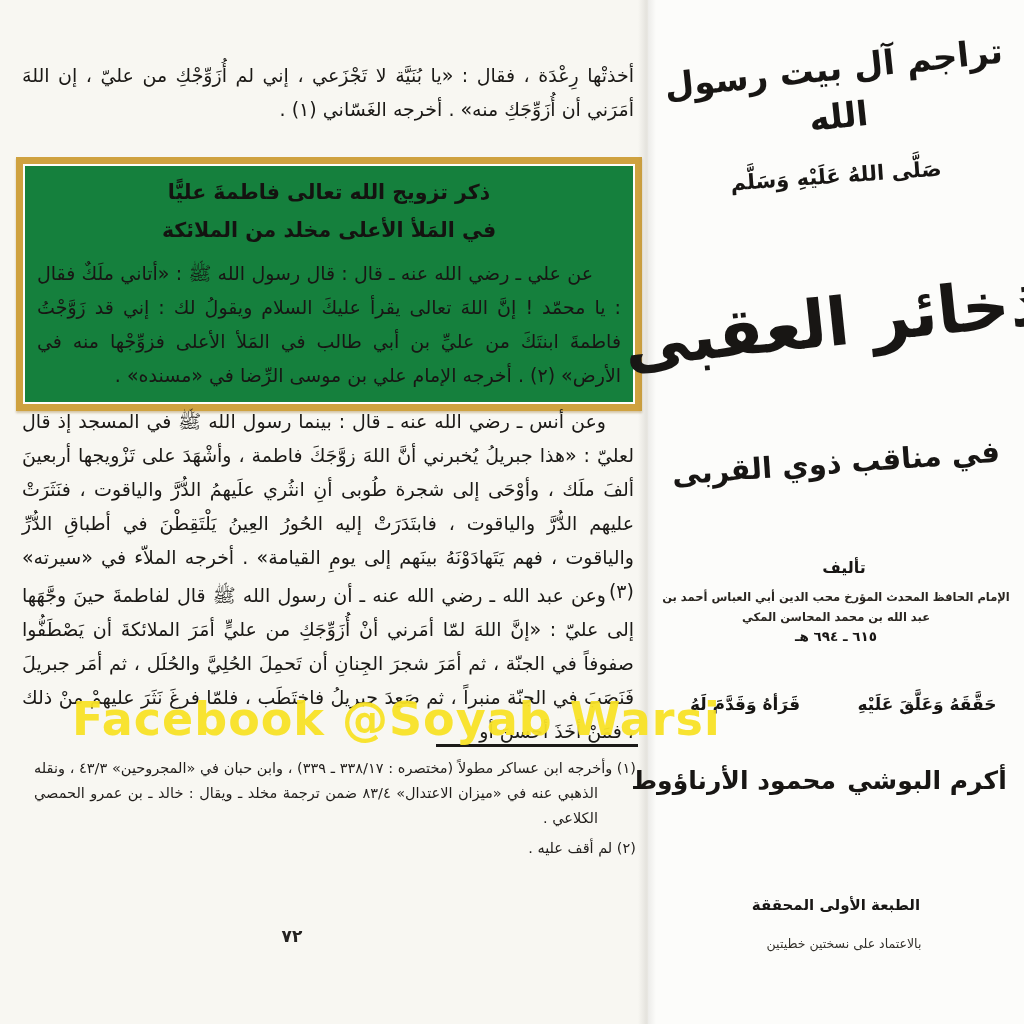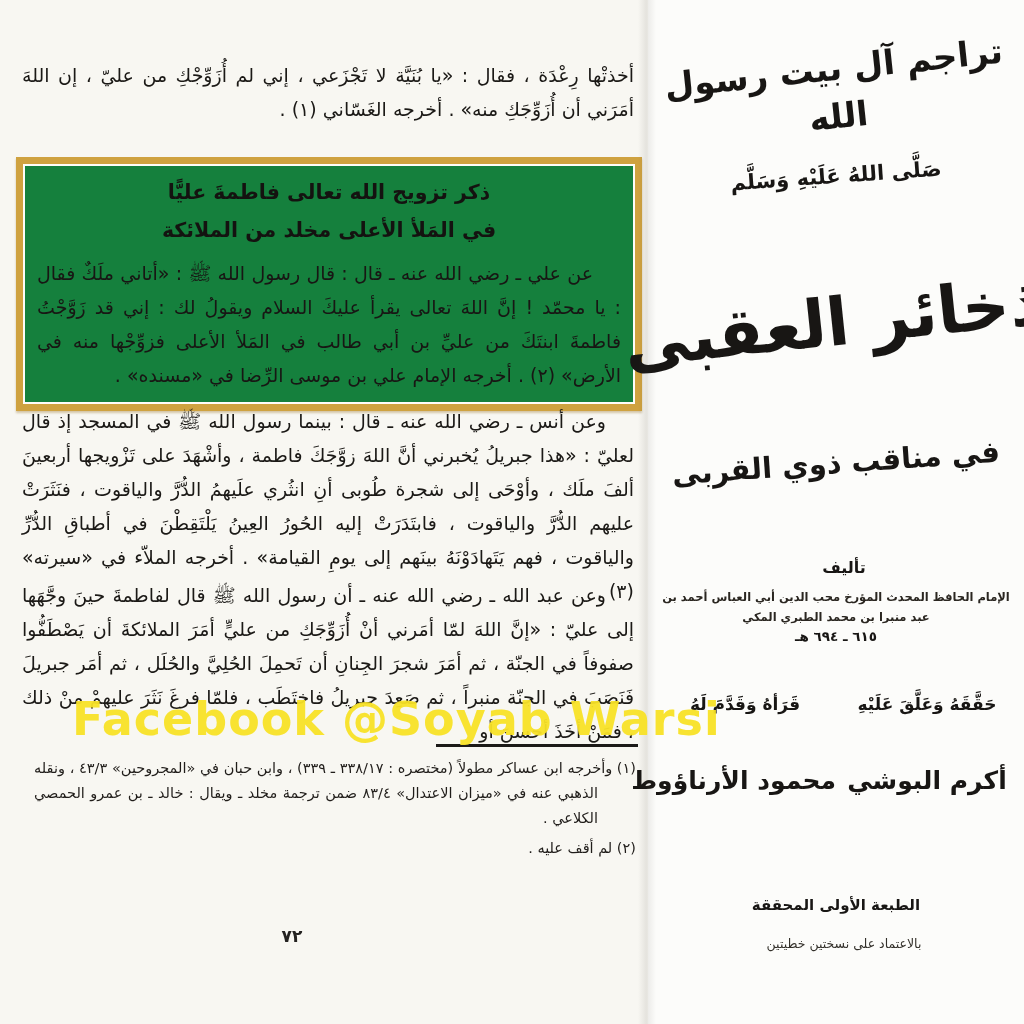--- a/index.html
+++ b/index.html
@@ -152,21 +152,21 @@
     <div class="series-title">تراجم آل بيت رسول الله</div>
 
     <div class="salutation">صَلَّى اللهُ عَلَيْهِ وَسَلَّم</div>
 
     <div class="book-title">ذخائر العقبى</div>
 
     <div class="book-subtitle">في مناقب ذوي القربى</div>
 
     <div class="taleef">تأليف</div>
 
-    <div class="author-line">الإمام الحافظ المحدث المؤرخ محب الدين أبي العباس أحمد بن عبد منبرا بن محمد الطبري المكي</div>
+    <div class="author-line">الإمام الحافظ المحدث المؤرخ محب الدين أبي العباس أحمد بن عبد الله بن محمد المحاسن المكي</div>
 
     <div class="author-dates">٦١٥ ـ ٦٩٤ هـ</div>
 
     <div class="editors">
       <div class="editor-col">
         <div class="editor-role">حَقَّقَهُ وَعَلَّقَ عَلَيْهِ</div>
         <div class="editor-name">أكرم البوشي</div>
       </div>
       <div class="editor-col">
         <div class="editor-role">قَرَأهُ وَقَدَّمَ لَهُ</div>

